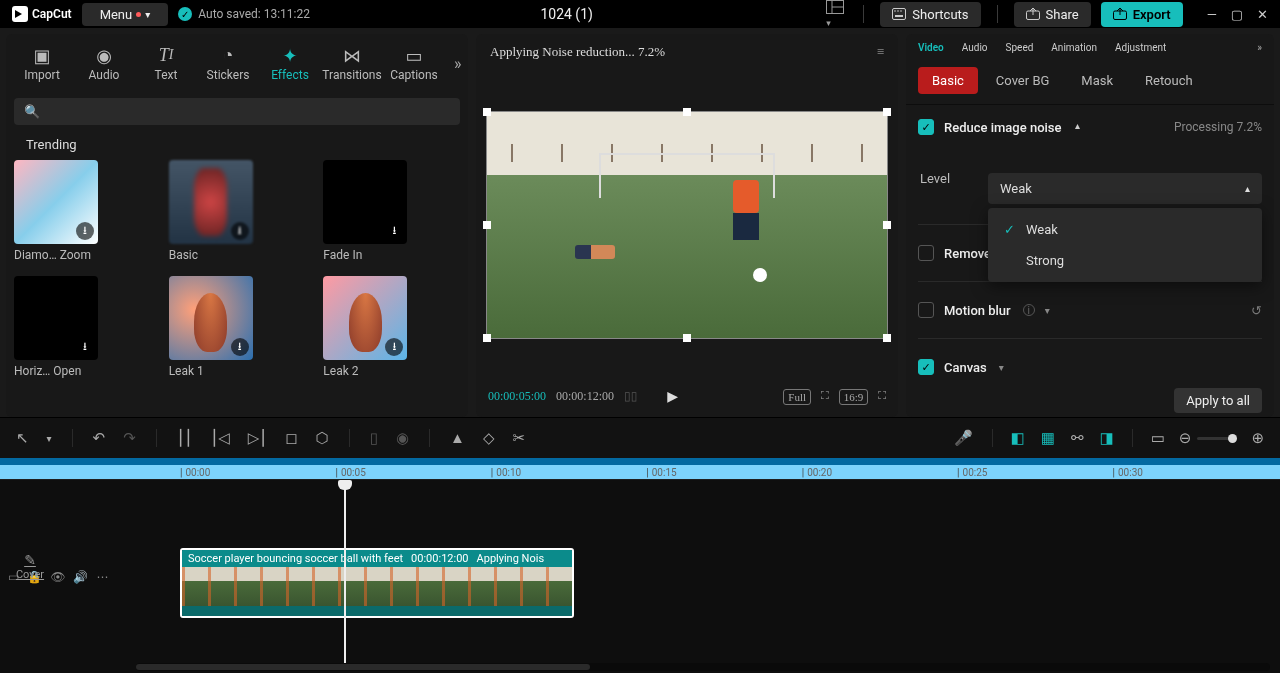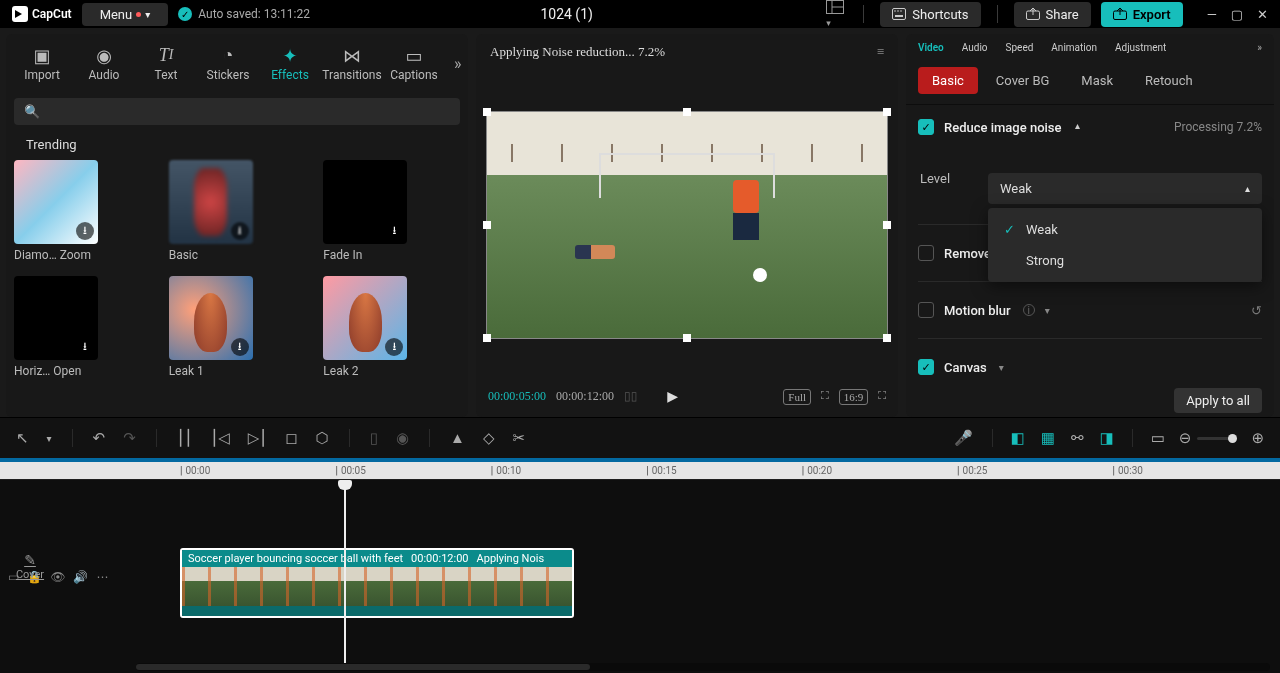--- a/index.html
+++ b/index.html
@@ -110,21 +110,21 @@
 
 .bottom { height: 256px; display: flex; flex-direction: column; background: #0e0e0e; border-top: 1px solid #000; }
 .timeline-toolbar { height: 40px; display: flex; align-items: center; padding: 0 14px; gap: 14px; color: #aaa; font-size: 15px; background:#121212; }
 .timeline-toolbar .tool { cursor: pointer; padding:2px; }
 .timeline-toolbar .sep { width: 1px; height: 18px; background: #2a2a2a; margin: 0 4px; }
 .timeline-toolbar .right-tools { margin-left: auto; display: flex; align-items: center; gap: 12px; }
 .teal-ico { color: #17bebb; }
 .zoom-slider { display:flex; align-items:center; gap:6px; }
 .zoom-slider .track { width:40px; height:3px; background:#333; border-radius:2px; position:relative; }
 .zoom-slider .thumb { position:absolute; right:0; top:-3px; width:9px; height:9px; border-radius:50%; background:#ddd; }
-.ruler { height: 22px; position: relative; background: #e5e5e5; border-top: 4px solid #0369a1; border-bottom:1px solid #1e1e1e; }
+.ruler { height: 22px; position: relative; background: #7dd3fc; border-top: 7px solid #0369a1; border-bottom:1px solid #1e1e1e; }
 .ruler-labels { position:absolute; left:180px; right:12px; top:0; bottom:0; display:flex; }
 .ruler-labels span { flex:1; font-size:10px; color:#666; display:flex; align-items:center; white-space:nowrap; }
 .ruler-labels span::before { content:"|"; margin-right:3px; color:#444; }
 .timeline-body { flex: 1; display: flex; position: relative; }
 .timeline-left { width: 136px; display: flex; align-items: center; padding: 0 8px; gap: 8px; font-size: 12px; color: #888; }
 .timeline-left .small-ico { cursor:pointer; }
 .timeline-tracks { flex: 1; position: relative; }
 .cover-btn { position:absolute; left:-126px; top:72px; width:40px; text-align:center; color:#999; font-size:11px; cursor:pointer;text-decoration:underline; }
 .cover-btn::before { content:"✎"; display:block; font-size:14px; }
 .clip { position: absolute; left: 44px; top: 68px; width: 394px; height: 70px; border: 2px solid #fff; border-radius: 3px; overflow: hidden; display:flex; flex-direction:column; }

